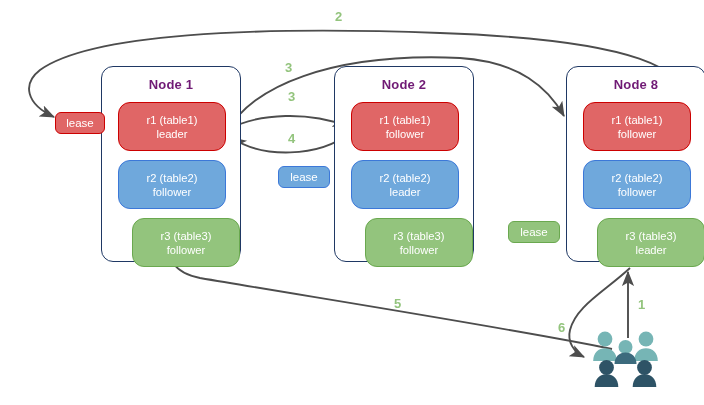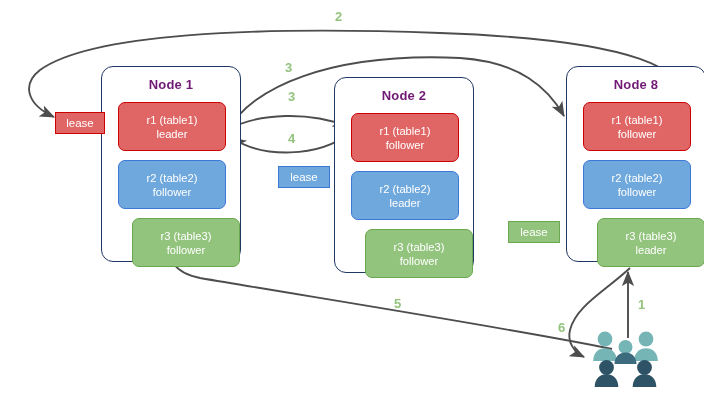--- a/index.html
+++ b/index.html
@@ -42,39 +42,39 @@
     color: #701a75;
     margin-top: 10px;
     letter-spacing: .2px;
   }
   .replica {
     position: absolute;
     box-sizing: border-box;
     left: 16px;
     width: 108px;
     height: 49px;
-    border-radius: 7px;
+    border-radius: 12px;
     display: flex;
     flex-direction: column;
     align-items: center;
     justify-content: center;
     color: #ffffff;
     font-size: 11.2px;
     line-height: 14px;
     text-align: center;
   }
   .replica .l1, .replica .l2 { display:block; }
   .rep-red   { background: #e06666; border: 1.4px solid #cc0000; }
   .rep-blue  { background: #6fa8dc; border: 1.4px solid #3c78d8; }
   .rep-green { background: #93c47d; border: 1.4px solid #6aa84f; margin-left: 14px; }
 
   .lease {
     position: absolute;
     box-sizing: border-box;
-    border-radius: 0;
+    border-radius: 6px;
     display: flex;
     align-items: center;
     justify-content: center;
     color: #ffffff;
     font-size: 11.5px;
     z-index: 4;
     height: 22px;
   }
   .lease-red   { background: #e06666; border: 1.4px solid #cc0000; }
   .lease-blue  { background: #6fa8dc; border: 1.4px solid #3c78d8; }
@@ -128,21 +128,21 @@
     <div class="replica rep-blue" style="top:93px;">
       <span class="l1">r2 (table2)</span>
       <span class="l2">follower</span>
     </div>
     <div class="replica rep-green" style="top:151px;">
       <span class="l1">r3 (table3)</span>
       <span class="l2">follower</span>
     </div>
   </div>
 
-  <div class="node-box" style="left:334px; top:77px; width:140px; height:196px;">
+  <div class="node-box" style="left:334px; top:66px; width:140px; height:196px;">
     <div class="node-title">Node 2</div>
     <div class="replica rep-red" style="top:35px;">
       <span class="l1">r1 (table1)</span>
       <span class="l2">follower</span>
     </div>
     <div class="replica rep-blue" style="top:93px;">
       <span class="l1">r2 (table2)</span>
       <span class="l2">leader</span>
     </div>
     <div class="replica rep-green" style="top:151px;">

